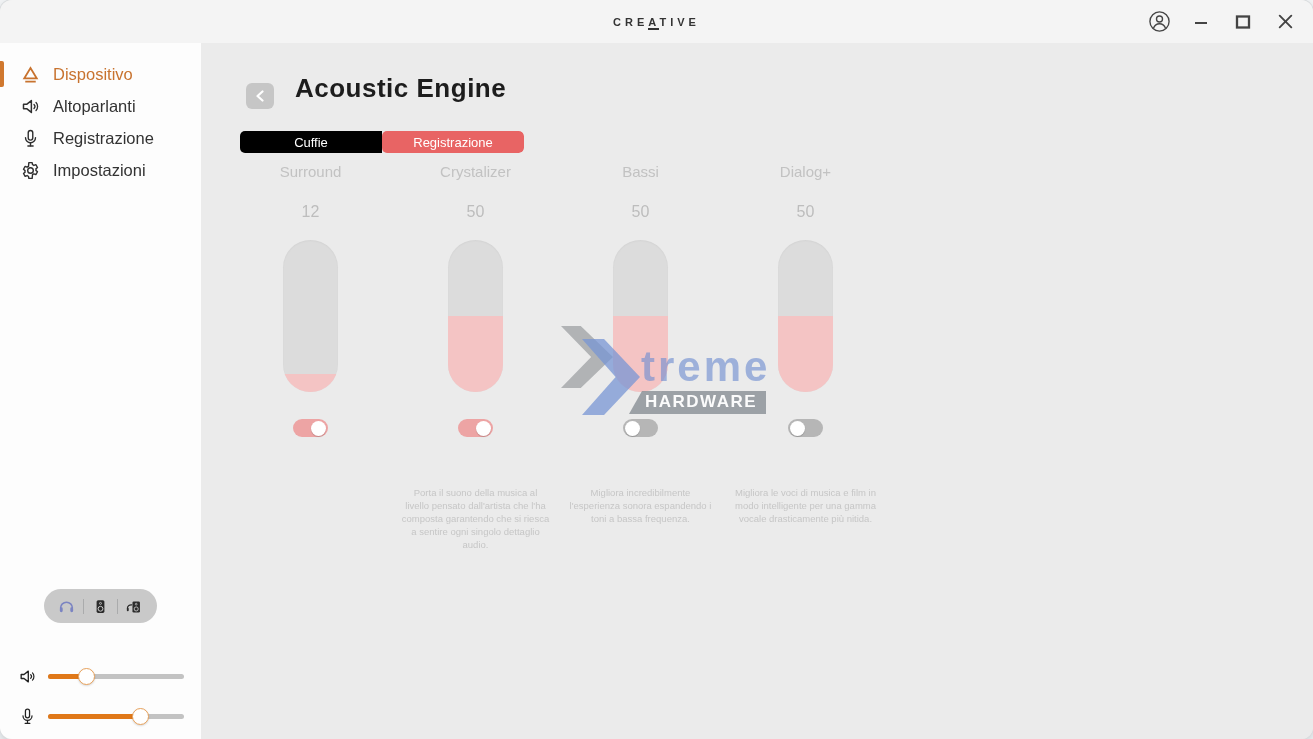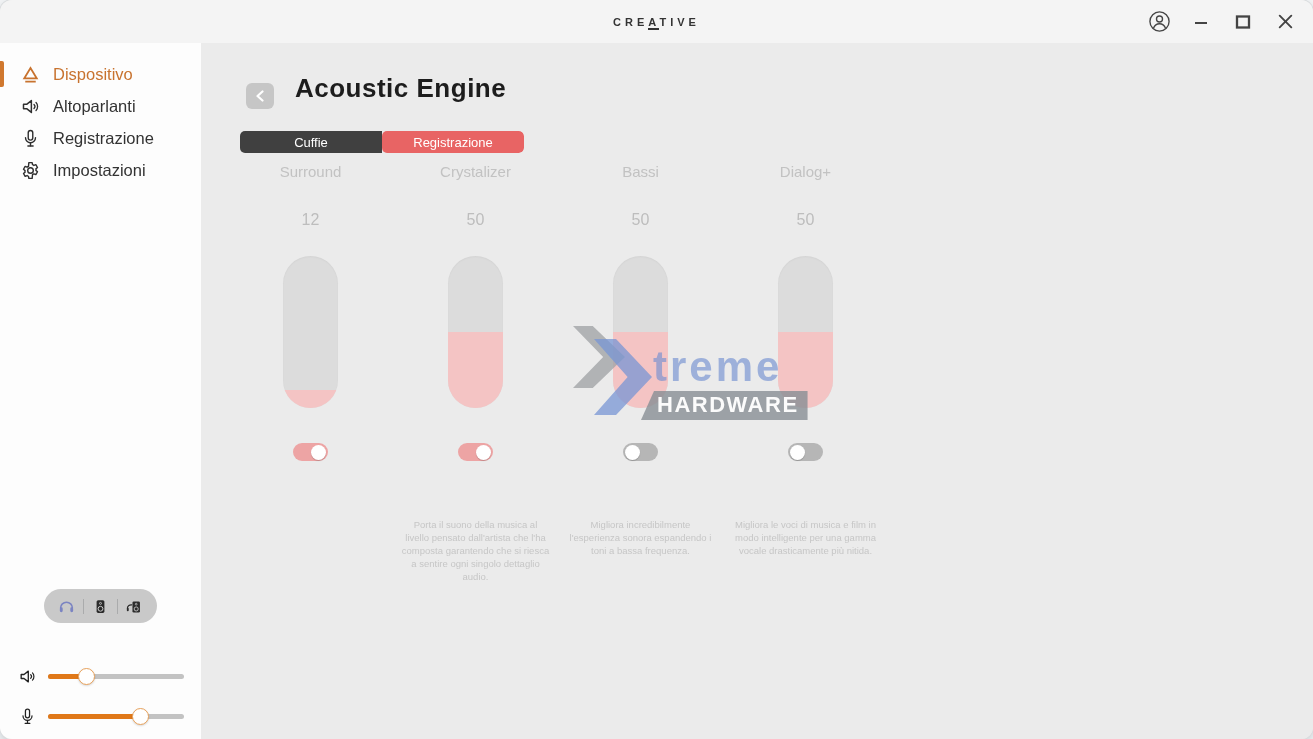--- a/index.html
+++ b/index.html
@@ -91,29 +91,29 @@
     position:absolute; left:94px; top:30px;
     font-size:26px; font-weight:800; color:#1d1d1d; letter-spacing:0.5px;
   }
 
   .tabs {
     position:absolute; left:39px; top:88px; width:284px; height:22px;
     display:flex; border-radius:5px; overflow:hidden;
   }
   .tab {
     flex:1; display:flex; align-items:center; justify-content:center;
-    font-size:13px; color:#fff; background:#404040; cursor:pointer;
+    font-size:13px; color:#fff; background:#000000; cursor:pointer;
   }
   .tab.active { background:#e86464; border-radius:5px; }
 
   .effects-row {
     position:absolute; left:27px; top:120px;
     display:flex;
   }
-  .effect-col { width:165px; display:flex; flex-direction:column; align-items:center;gap:8px; }
+  .effect-col { width:165px; display:flex; flex-direction:column; align-items:center; }
   .effect-name { font-size:15px; font-weight:300; color:#c2c2c2; height:18px; }
   .effect-value { margin-top:22px; font-size:16px; font-weight:400; color:#bdbdbd; height:19px; }
   .effect-slider {
     margin-top:18px; position:relative; width:55px; height:152px;
     background:#dcdcdc; border-radius:28px; overflow:hidden; cursor:pointer;
     box-shadow:inset 0 1px 2px rgba(0,0,0,.04);
   }
   .effect-fill { position:absolute; left:0; right:0; bottom:0; background:#f4c4c4; }
   .effect-toggle {
     margin-top:27px; position:relative; width:35px; height:18px; border-radius:9px;
@@ -124,33 +124,33 @@
     background:#fff; box-shadow:0 1px 1px rgba(0,0,0,.18);
   }
   .effect-toggle.on { background:#eda4a4; }
   .effect-toggle.on .knob { left:auto; right:2px; }
   .effect-desc {
     margin-top:49px; width:148px; text-align:center;
     font-size:9.5px; line-height:13px; color:#c6c6c6;
   }
 
   
-  .watermark { position:absolute; left:372px; top:283px; width:200px; height:90px; pointer-events:none;text-align:right; }
+  .watermark { position:absolute; left:360px; top:283px; width:200px; height:90px; pointer-events:none;text-align:right; }
   .wm-chevron { position:absolute; clip-path:polygon(0 0,38% 0,100% 50%,38% 100%,0 100%,58% 50%); }
   .wm-chevron.gray  { left:0; top:0; width:52px; height:62px; background:#a2a5a8; opacity:.8; }
   .wm-chevron.blue  { left:21px; top:13px; width:58px; height:76px; background:#7895d4; opacity:.75; }
   .wm-treme {
     position:absolute; left:80px; top:22px;
     font-size:42px; font-weight:700; letter-spacing:3px; line-height:38px;
     color:rgba(110,140,208,.62);
   }
   .wm-hw {
     position:absolute; left:68px; top:65px;
     background:rgba(138,144,150,.82); color:#fbfbfb;
-    font-size:22px; font-weight:700; letter-spacing:1.5px;
+    font-size:17px; font-weight:700; letter-spacing:1.5px;
     padding:1px 9px 2px 16px;
     clip-path:polygon(13px 0,100% 0,100% 100%,0 100%);
   }
 </style>
 </head>
 <body>
 
 <div class="window">
 
   <div class="topbar">

